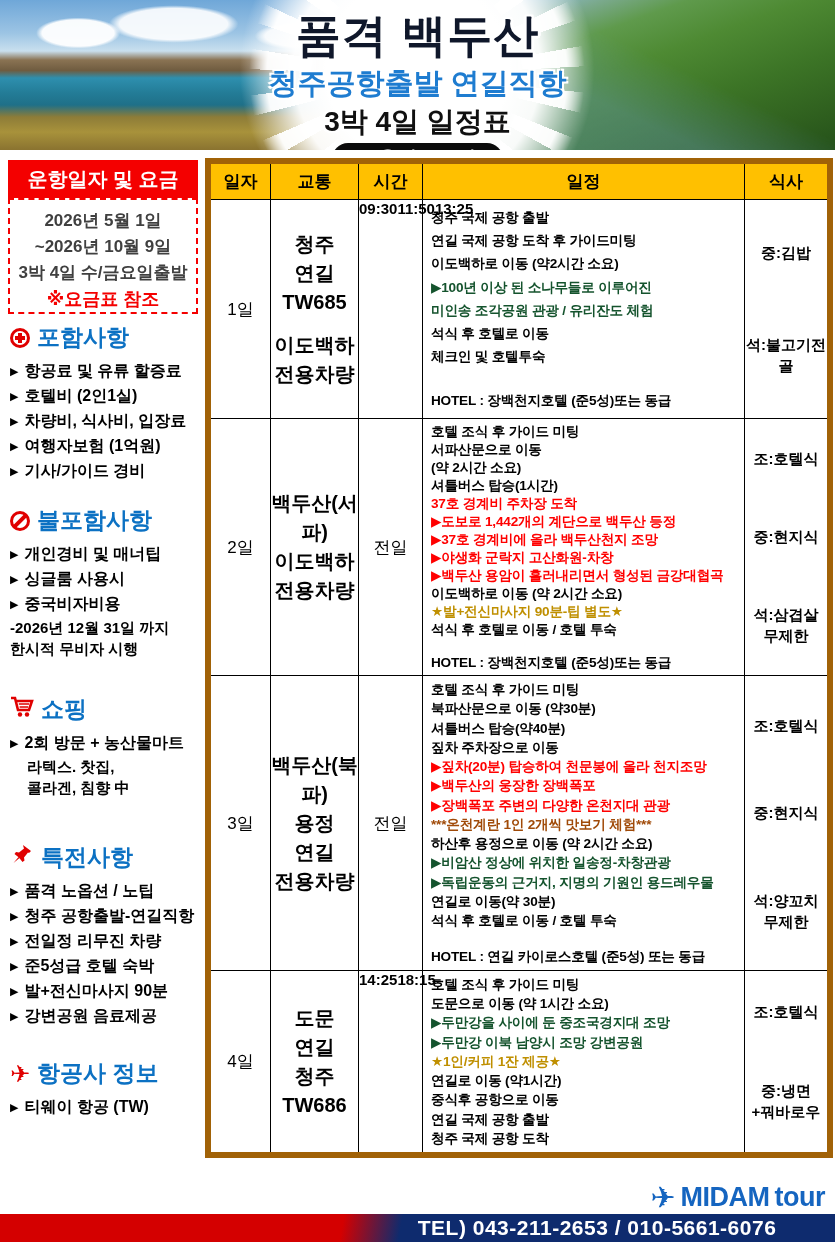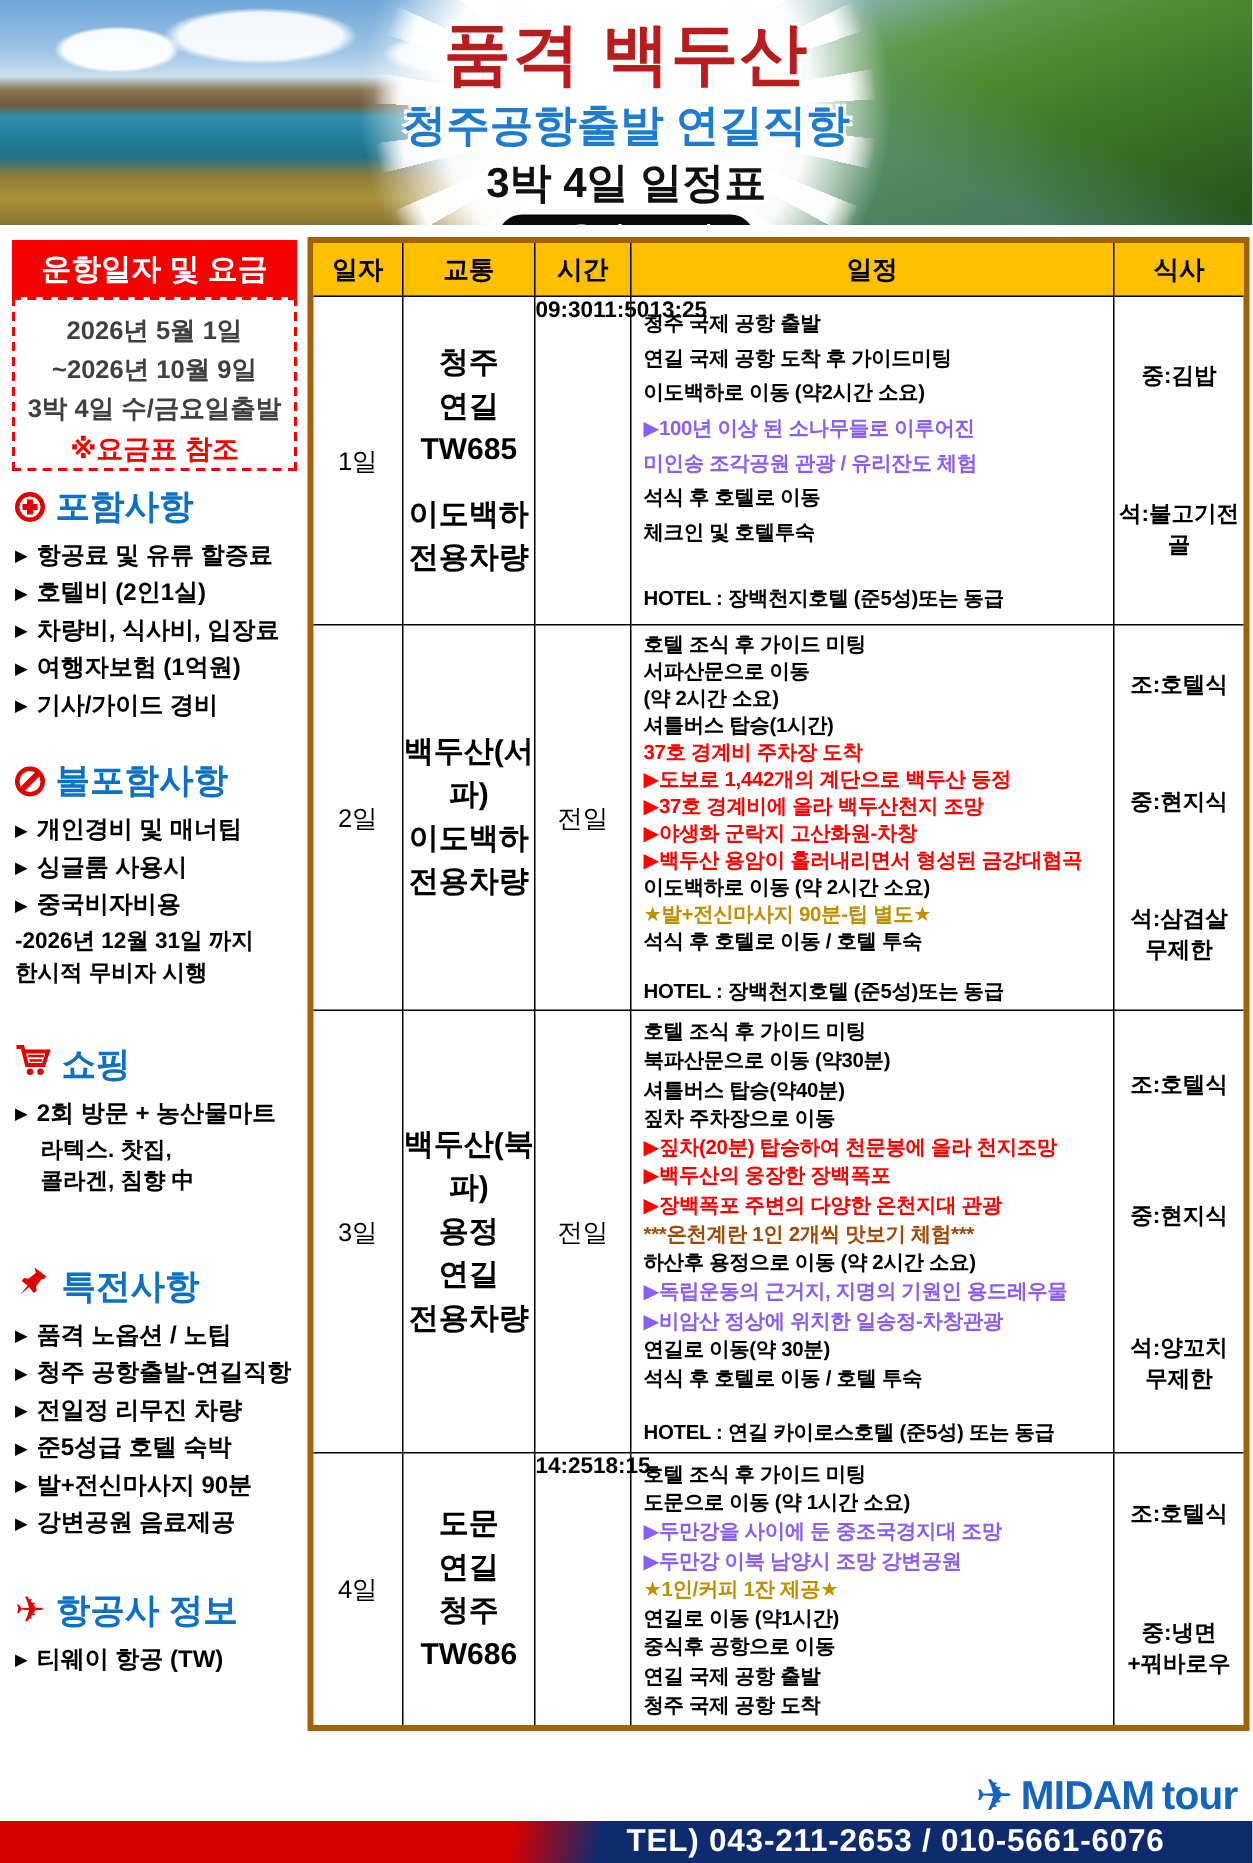--- a/index.html
+++ b/index.html
@@ -21,21 +21,21 @@
       linear-gradient(160deg, #7FB2D4 0%, #8fbcd6 14%, #7aa98c 24%, #5f9a4c 34%, #4E8A33 48%, #3C7426 68%, #2E5E1E 88%, #24511a 100%);
   }
   .rays { position:absolute; left:247px; top:-95px; width:340px; height:340px; border-radius:50%;
     background: repeating-conic-gradient(rgba(255,255,255,.95) 0deg 7deg, rgba(255,255,255,0) 7deg 16deg);
     -webkit-mask-image: radial-gradient(circle at 50% 50%, transparent 0 98px, #000 108px 150px, transparent 168px);
             mask-image: radial-gradient(circle at 50% 50%, transparent 0 98px, #000 108px 150px, transparent 168px);
   }
   .glow { position:absolute; left:227px; top:-120px; width:380px; height:380px; border-radius:50%;
     background: radial-gradient(circle, rgba(255,255,255,1) 0 34%, rgba(255,255,255,.96) 46%, rgba(255,255,255,0) 66%); }
   .hero-text { position:absolute; left:0; top:6px; width:100%; text-align:center; }
-  .ht1 { font-size:45px; font-weight:900; color:#b91c1c; letter-spacing:1px;
+  .ht1 { font-size:45px; font-weight:900; color:#0f172a; letter-spacing:1px;
     text-shadow:-2px -2px 0 #fff,2px -2px 0 #fff,-2px 2px 0 #fff,2px 2px 0 #fff,0 3px 0 #fff,3px 0 0 #fff,-3px 0 0 #fff; }
   .ht2 { font-size:29px; font-weight:900; color:#1E7CD0; margin-top:-2px;
     text-shadow:-2px -2px 0 #fff,2px -2px 0 #fff,-2px 2px 0 #fff,2px 2px 0 #fff; }
   .ht3 { font-size:28px; font-weight:900; color:#101010; margin-top:-1px;
     text-shadow:-2px -2px 0 #fff,2px -2px 0 #fff,-2px 2px 0 #fff,2px 2px 0 #fff; }
   .badge { display:inline-block; margin-top:2px; background:#0b0b0b; color:#fff; font-size:19px; font-weight:800;
     padding:2px 26px 4px; border-radius:16px; letter-spacing:1px; }
 
   
   .banner { position:absolute; left:8px; top:160px; width:190px; height:38px; background:#F40000;
@@ -55,38 +55,38 @@
 
   .ic { display:inline-block; position:relative; flex:none; }
   .ic-plus { width:20px; height:20px; border:3px solid #E00000; border-radius:50%; }
   .ic-plus::before { content:""; position:absolute; left:50%; top:50%; width:10px; height:4px; background:#E00000; transform:translate(-50%,-50%); }
   .ic-plus::after  { content:""; position:absolute; left:50%; top:50%; width:4px; height:10px; background:#E00000; transform:translate(-50%,-50%); }
   .ic-noentry { width:20px; height:20px; border:3.5px solid #E00000; border-radius:50%; }
   .ic-noentry::before { content:""; position:absolute; left:-2px; top:5.5px; width:18px; height:3.5px; background:#E00000; transform:rotate(-45deg); }
   .ic-glyph { color:#E00000; font-size:24px; line-height:1; }
 
   
-  .sched { position:absolute; left:205px; top:158px; width:628px; border:4px solid #a16207; }
+  .sched { position:absolute; left:205px; top:158px; width:628px; border:6px solid #a16207; }
   .trow { display:grid; grid-template-columns:60px 88px 64px 322px 1fr; }
   .trow > div { border-right:1.5px solid #000; border-bottom:1.5px solid #000; }
   .trow > div:last-child { border-right:none; }
   .trow:last-child > div { border-bottom:none; }
   .thead { height:36px; background:#FFC000; }
   .thead > div { display:flex; align-items:center; justify-content:center; font-size:17px; font-weight:800; color:#000; }
   .cell-center { display:flex; flex-direction:column; align-items:center; justify-content:center; text-align:center; }
   .day { font-size:17px; font-weight:400; }
   .transport { font-size:20px; font-weight:700; line-height:1.45; }
   .transport .blank { height:14px; }
   .timecol { display:flex; justify-content:space-evenly; text-align:center; font-size:15px; font-weight:700; }
   .timecol .tl { min-height:14px; }
   .schedcol { display:flex; flex-direction:column; justify-content:space-evenly; padding:2px 4px 2px 8px; }
   .schedcol .sl { font-size:13.6px; font-weight:700; line-height:1.12; min-height:12px; letter-spacing:-0.2px; }
   .mealcol { display:flex; flex-direction:column; justify-content:space-evenly; align-items:center; text-align:center;gap:28px; }
   .mealcol .mg { font-size:15px; font-weight:700; line-height:1.4; }
-  .c-k{color:#000}.c-r{color:#FF0000}.c-b{color:#8b5cf6}.c-g{color:#BF8F00}.c-o{color:#A04A08}
+  .c-k{color:#000}.c-r{color:#FF0000}.c-b{color:#14532d}.c-g{color:#BF8F00}.c-o{color:#A04A08}
 
   
   .logo { position:absolute; right:10px; top:1182px; display:flex; align-items:center; gap:5px; }
   .logo .plane { color:#1565C0; font-size:30px; line-height:1; }
   .logo .lm { color:#1565C0; font-size:27px; font-weight:900; letter-spacing:-0.5px; }
   .logo .ls { color:#1565C0; font-size:27px; font-weight:800; letter-spacing:-0.5px; }
   .telbar { position:absolute; left:0; bottom:0; width:835px; height:28px;
     background:linear-gradient(100deg, #D40000 0 41%, #0E2B6E 48% 100%); }
   .telbar .teltext { position:absolute; left:44%; right:1%; top:0; height:100%;
     display:flex; align-items:center; justify-content:center; color:#fff; font-size:21px; font-weight:800; letter-spacing:0.5px; }
@@ -349,22 +349,22 @@
       <div class="schedcol">
         <div class="sl c-k">호텔 조식 후 가이드 미팅</div>
         <div class="sl c-k">북파산문으로 이동 (약30분)</div>
         <div class="sl c-k">셔틀버스 탑승(약40분)</div>
         <div class="sl c-k">짚차 주차장으로 이동</div>
         <div class="sl c-r">▶짚차(20분) 탑승하여 천문봉에 올라 천지조망</div>
         <div class="sl c-r">▶백두산의 웅장한 장백폭포</div>
         <div class="sl c-r">▶장백폭포 주변의 다양한 온천지대 관광</div>
         <div class="sl c-o"> ***온천계란 1인 2개씩 맛보기 체험***</div>
         <div class="sl c-k">하산후 용정으로 이동 (약 2시간 소요)</div>
+        <div class="sl c-b">▶비암산 정상에 위치한 일송정-차창관광</div>
         <div class="sl c-b">▶독립운동의 근거지, 지명의 기원인 용드레우물</div>
-        <div class="sl c-b">▶비암산 정상에 위치한 일송정-차창관광</div>
         <div class="sl c-k">연길로 이동(약 30분)</div>
         <div class="sl c-k">석식 후 호텔로 이동 / 호텔 투숙</div>
         <div class="sl c-k"></div>
         <div class="sl c-k">HOTEL : 연길 카이로스호텔 (준5성) 또는 동급</div>
       </div>
       <div class="mealcol">
         <div class="mg">
           <div>조:호텔식</div>
         </div>
         <div class="mg">

